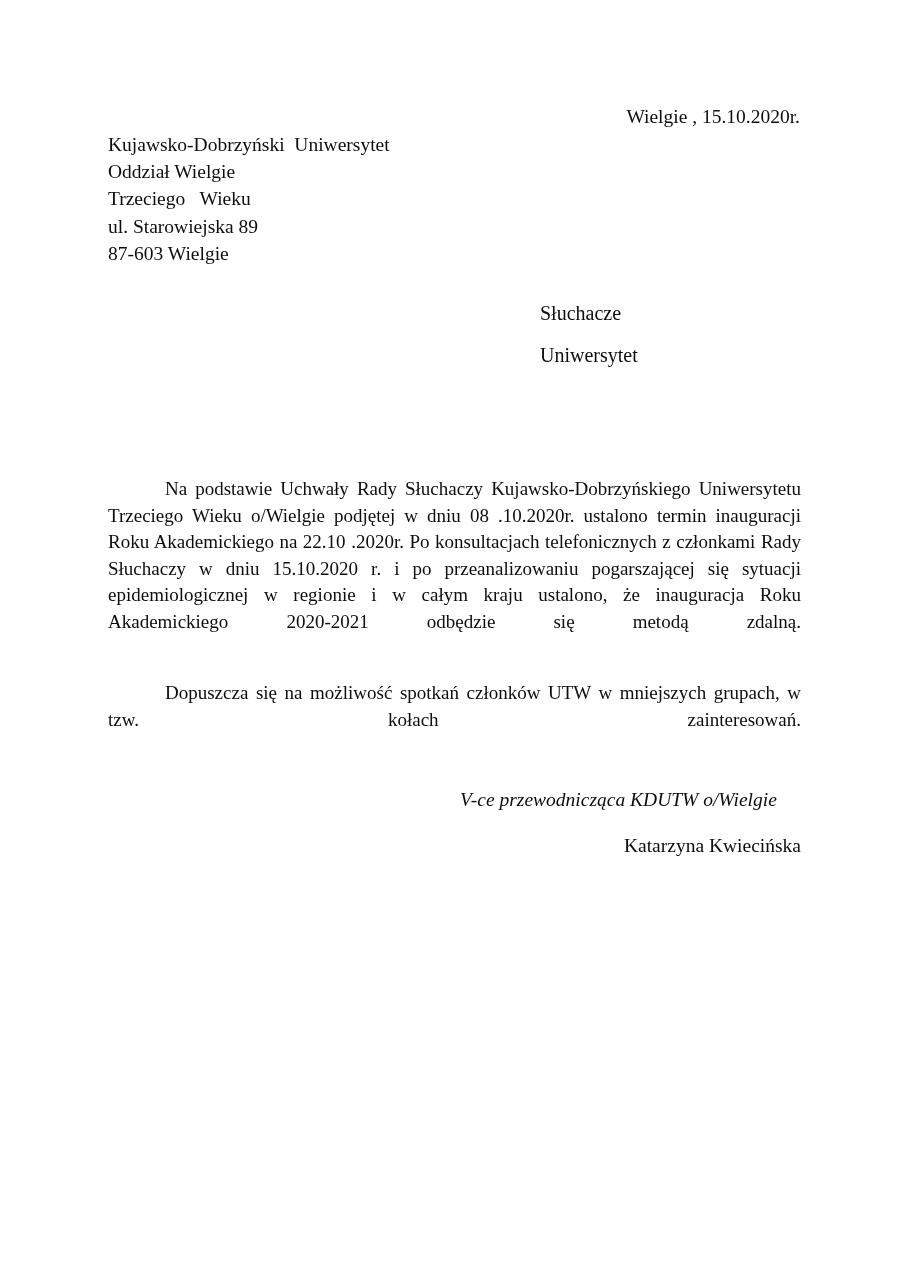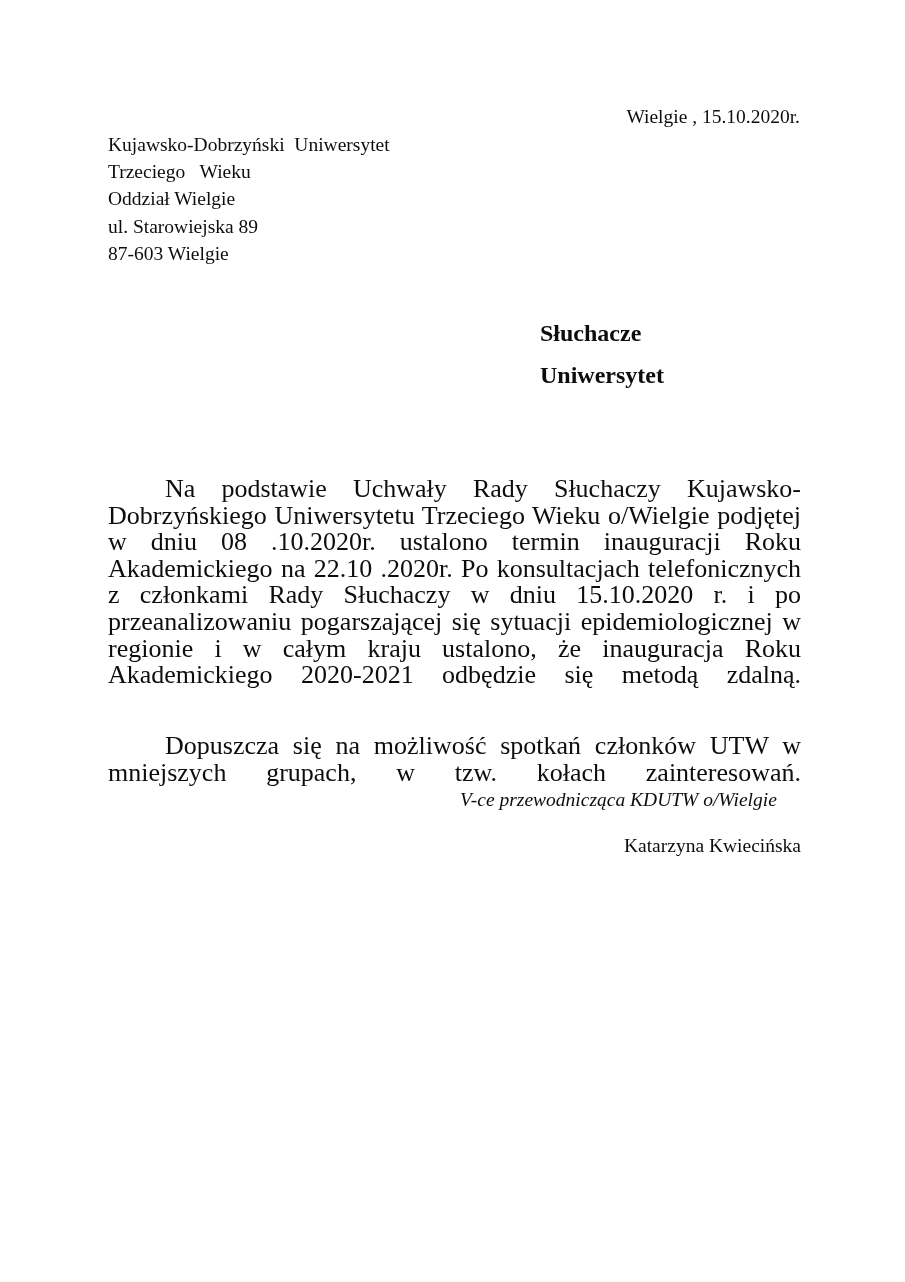--- a/index.html
+++ b/index.html
@@ -45,37 +45,37 @@
     line-height: 27.2px;
   }
   .sender-block .line {
     white-space: pre;
   }
 
   
   .addressee-block {
     position: absolute;
     left: 540px;
-    top: 312px;
+    top: 292px;
     width: 340px;
-    font-weight: bold;
-    font-size: 24px;
+    font-weight: normal;
+    font-size: 20px;
     line-height: 42px;
   }
   .addressee-block .line {
     white-space: pre;
   }
 
   
   .body-block {
     position: absolute;
     left: 108px;
     top: 476px;
     width: 693px;
-    font-size: 26px;
+    font-size: 19px;
   }
   .para {
     margin: 0;
     text-align: justify;
     text-justify: inter-word;
     text-indent: 57px;
     line-height: 26.6px;
   }
   .para + .para {
     margin-top: 18px;
@@ -111,22 +111,22 @@
 </style>
 </head>
 <body>
 
 <div class="page">
 
   <div class="date-line">Wielgie , 15.10.2020r.</div>
 
   <div class="sender-block">
     <div class="line">Kujawsko-Dobrzyński  Uniwersytet</div>
+    <div class="line">Oddział Wielgie</div>
     <div class="line">Trzeciego   Wieku</div>
-    <div class="line">Oddział Wielgie</div>
     <div class="line">ul. Starowiejska 89</div>
     <div class="line">87-603 Wielgie</div>
   </div>
 
   <div class="addressee-block">
     <div class="line">Słuchacze</div>
     <div class="line">Uniwersytet</div>
   </div>
 
   <div class="body-block">

